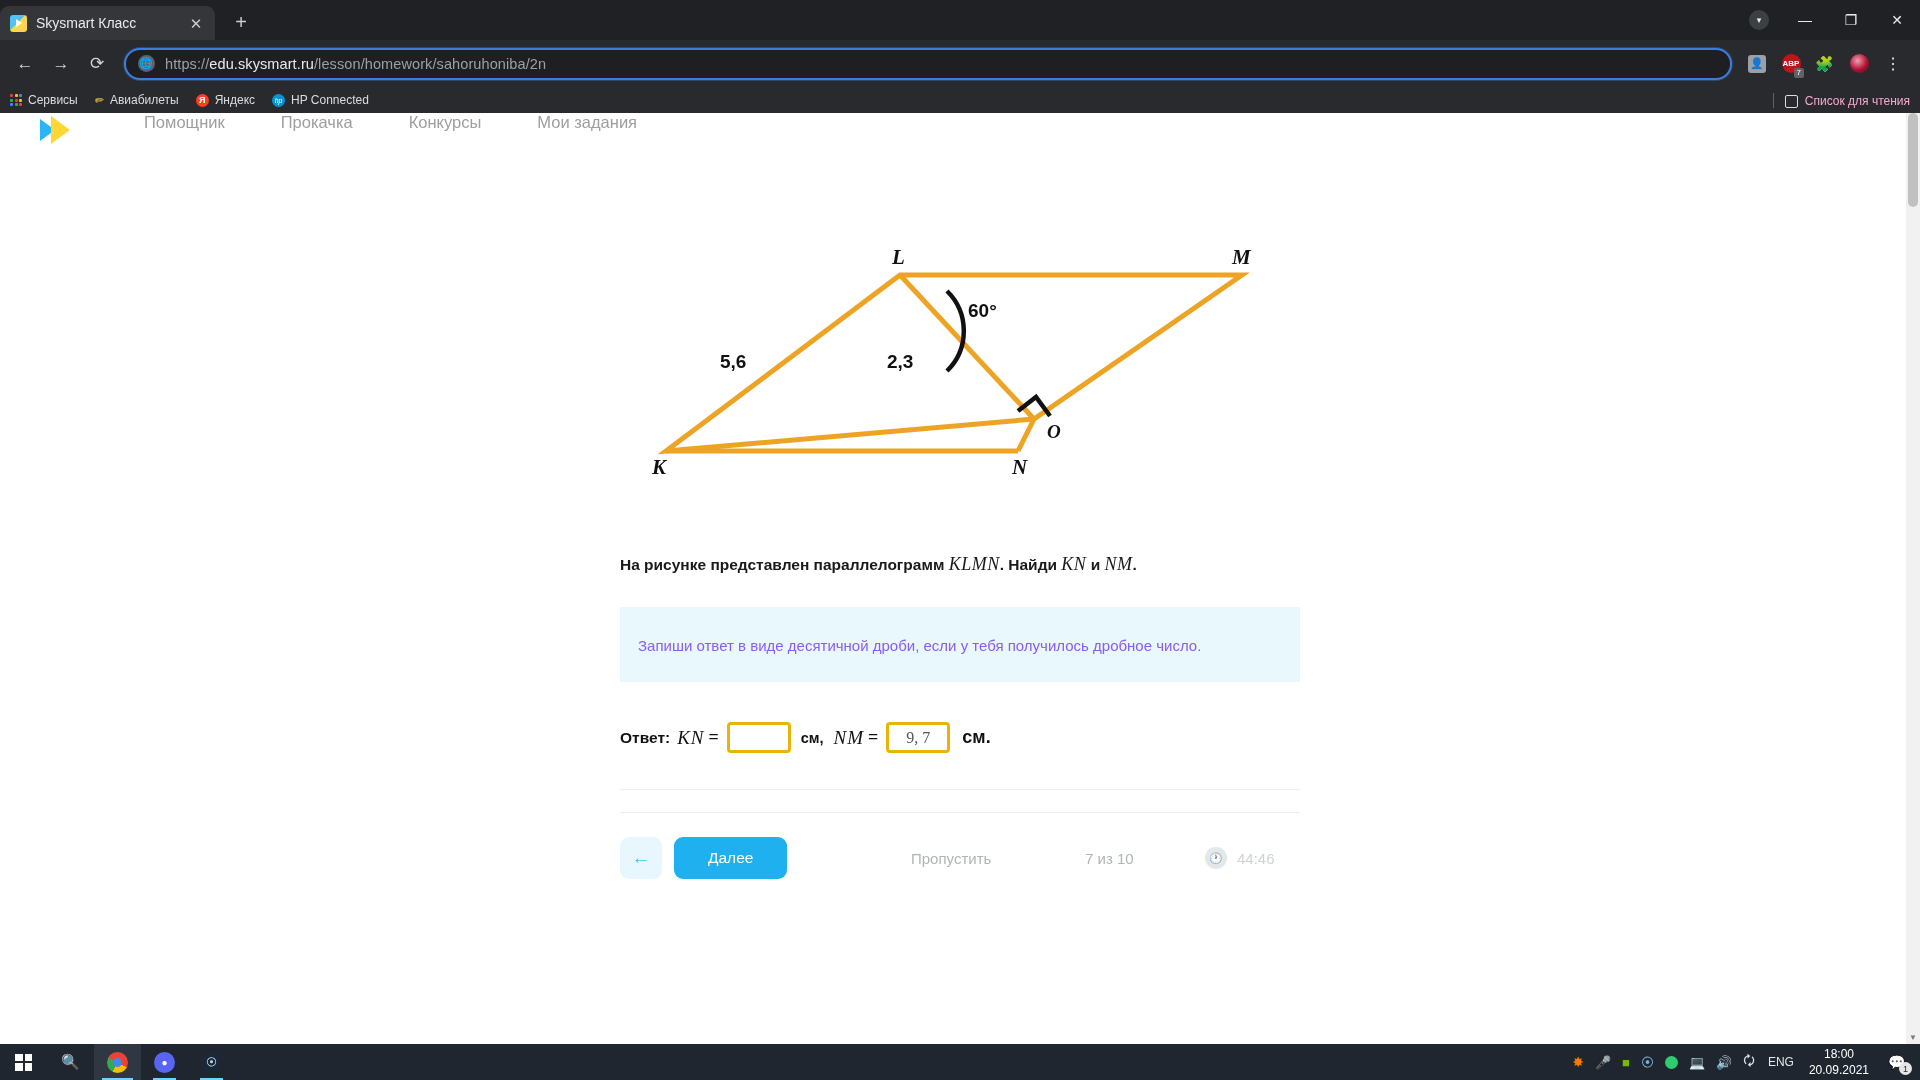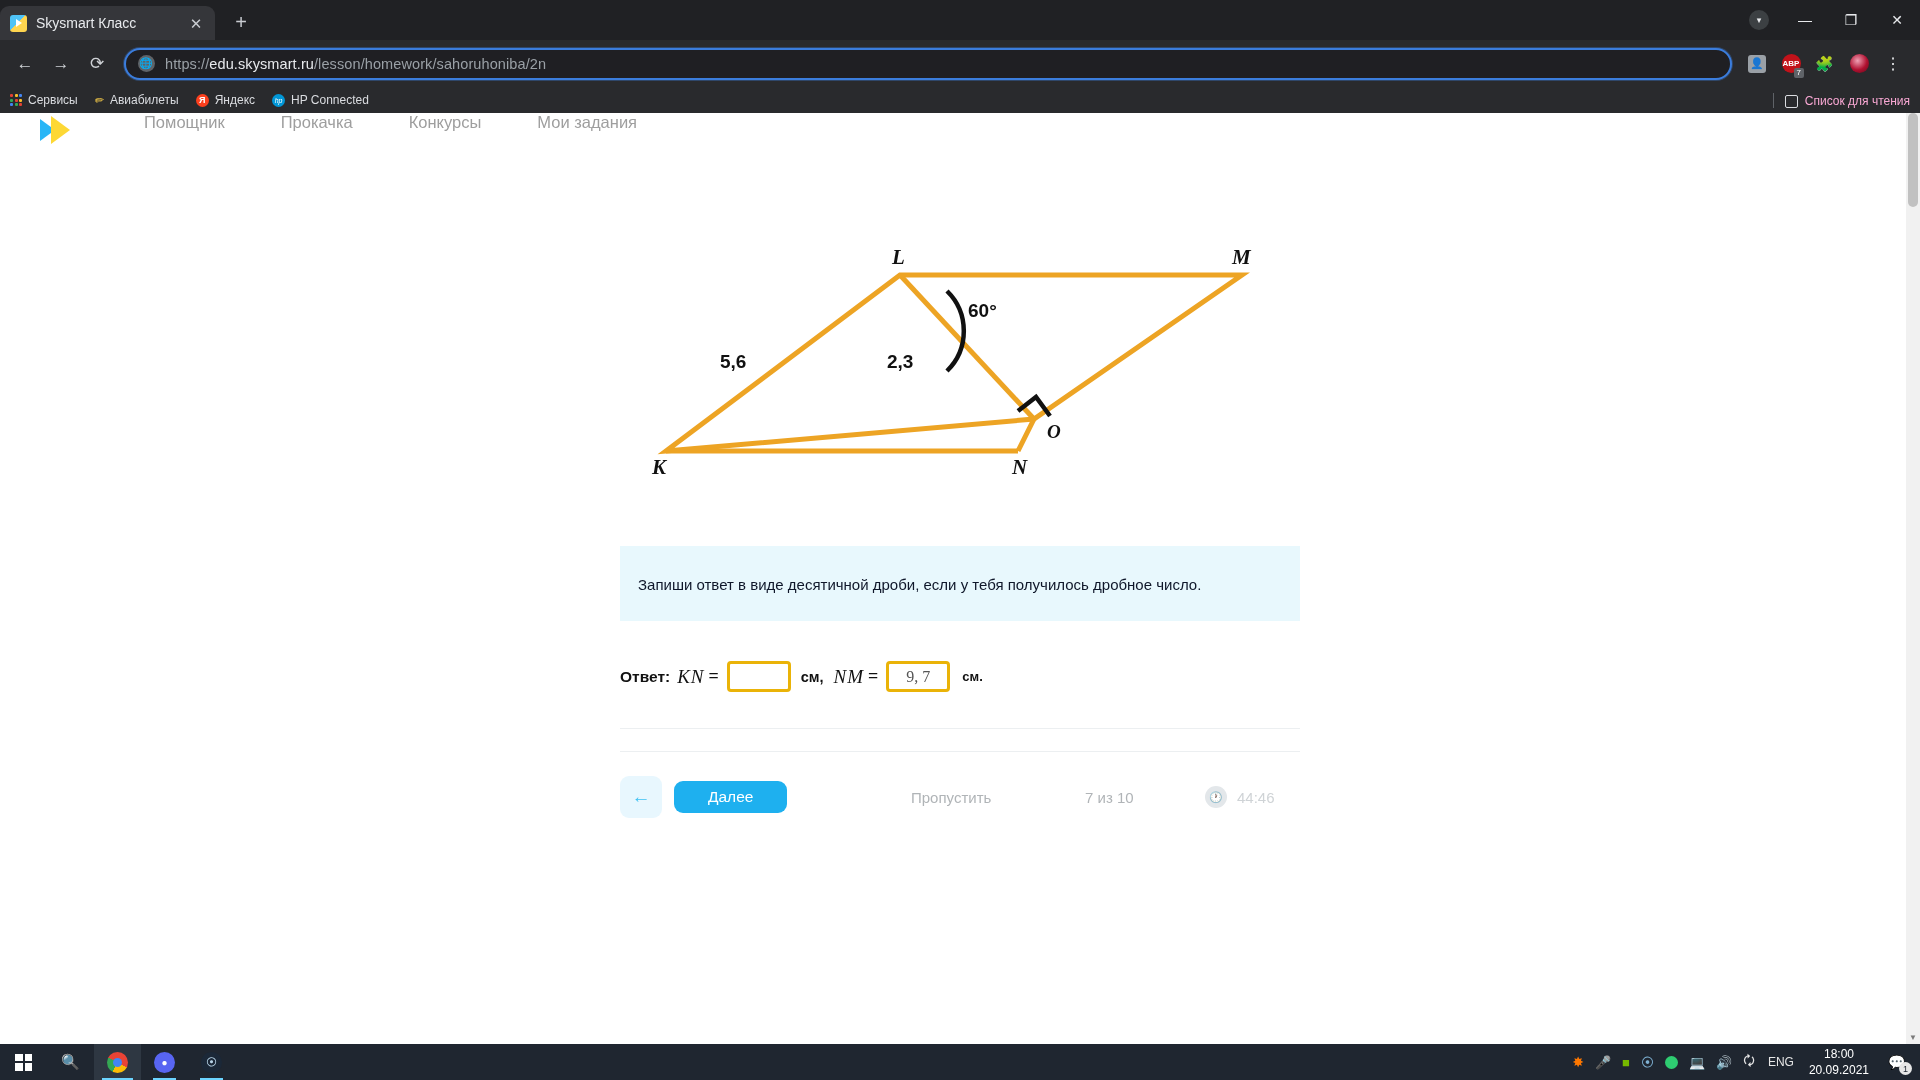--- a/index.html
+++ b/index.html
@@ -73,45 +73,45 @@
   .sheet { width:680px; margin:0 auto; padding-top:42px; }
   .title { color:#3ec1f3; font-size:18px; font-weight:bold; letter-spacing:.2px;}
 
   .figure { margin-top:30px; height:255px; position:relative; }
 
   .prompt { margin-top:40px; font-size:15.5px; color:#1a1a1a; font-weight:600; }
   .prompt .mathit { font-family:"Liberation Serif", serif; font-style:italic; font-weight:400; font-size:18px; letter-spacing:.5px;}
   .prompt .ru { font-weight:600; }
 
   .hintbox { margin-top:32px; background:#e8f8fd; padding:24px 18px 22px 18px; }
-  .hintbox p { font-size:15px; color:#0f172a; line-height:1.95; font-weight:500; }
+  .hintbox p { font-size:15px; color:#8b5cf6; line-height:1.95; font-weight:500; }
 
   .answer { margin-top:40px; display:flex; align-items:center; font-size:15.5px; color:#111; font-weight:600;}
   .answer .lbl { font-weight:bold; margin-right:7px;}
   .answer .mathit { font-family:"Liberation Serif", serif; font-style:italic; font-weight:400; font-size:19px; letter-spacing:1px;}
   .answer .eq { font-family:"Liberation Serif", serif; font-size:18px; margin:0 8px 0 4px; }
   .inp { width:64px; height:31px; border:3px solid #eab308; border-radius:4px; background:#fff;
          font-family:"Liberation Serif", serif; font-size:16px; color:#555; text-align:center; outline:none;}
   .unit { margin:0 0 0 10px; font-weight:600; font-size:14.5px;}
-  .unit2 { margin-left:12px; font-weight:600; font-size:13px;}
+  .unit2 { margin-left:12px; font-weight:600; font-size:18px;}
 
   .divider { margin-top:36px; height:1px; background:#eceff1; }
 
   .rate { margin-top:22px; display:flex; align-items:center; position:relative; height:40px;}
   .rate .rl { font-size:14.5px; color:#111; font-weight:600; margin-right:22px;}
   .thumb { width:32px;height:32px;border-radius:50%;background:#cdeffc; display:flex; align-items:center; justify-content:center;
            color:#1eb0ef; font-size:15px; margin-right:13px;}
   .report { position:absolute; right:0; color:#b8bcbf; font-size:14.5px;}
 
   .divider2 { margin-top:22px; height:1px; background:#eceff1; }
 
   .nav { margin-top:24px; display:flex; align-items:center; position:relative; height:42px;}
   .backbtn { width:42px;height:42px;border-radius:9px;background:#e8f7fe; color:#3ec1f3; font-size:19px;
              display:flex;align-items:center;justify-content:center; margin-right:12px;}
-  .nextbtn { height:32px; padding:0 34px; border-radius:9px; background:#1eb0ef; color:#fff; font-size:15.5px;
+  .nextbtn { height:42px; padding:0 34px; border-radius:9px; background:#1eb0ef; color:#fff; font-size:15.5px;
              display:flex;align-items:center;justify-content:center; border:none; font-family:inherit;}
   .skip { position:absolute; left:291px; color:#b0b4b7; font-size:15px;}
   .counter { position:absolute; left:465px; color:#b0b4b7; font-size:15px;}
   .timer { position:absolute; left:585px; display:flex; align-items:center; gap:10px; color:#cfd3d6; font-size:15px;}
   .clock { width:22px;height:22px;border-radius:50%;background:#e3e7ea; display:flex;align-items:center;justify-content:center;
            color:#fff; font-size:11px;}
 
   .scrollbar { position:absolute; right:0; top:0; width:14px; height:931px; background:#f1f1f1;}
   .scrollbar .thumbv { position:absolute; top:0; left:2px; width:10px; height:94px; background:#c1c1c1; border-radius:5px;}
   .scroll-up, .scroll-dn { position:absolute; left:0; width:14px; height:14px; color:#7a7a7a; font-size:8px;
@@ -264,20 +264,23 @@
         <div style="position:absolute; left:612px; top:-14px; font-family:'Liberation Serif',serif; font-style:italic; font-weight:bold; font-size:21px; color:#111;">M</div>
         <div style="position:absolute; left:32px; top:196px; font-family:'Liberation Serif',serif; font-style:italic; font-weight:bold; font-size:21px; color:#111;">K</div>
         <div style="position:absolute; left:392px; top:196px; font-family:'Liberation Serif',serif; font-style:italic; font-weight:bold; font-size:21px; color:#111;">N</div>
         <div style="position:absolute; left:427px; top:162px; font-family:'Liberation Serif',serif; font-style:italic; font-weight:bold; font-size:19px; color:#111;">O</div>
 
         <div style="position:absolute; left:100px; top:92px; font-size:19px; font-weight:bold; color:#111;">5,6</div>
         <div style="position:absolute; left:267px; top:92px; font-size:19px; font-weight:bold; color:#111;">2,3</div>
         <div style="position:absolute; left:348px; top:41px; font-size:19px; font-weight:bold; color:#111;">60°</div>
       </div>
 
+      <div class="prompt">
+        <span class="ru">На рисунке представлен параллелограмм </span><span class="mathit">KLMN</span><span class="ru">. Найди </span><span class="mathit">KN</span><span class="ru"> и </span><span class="mathit">NM</span><span class="ru">.</span>
+      </div>
 
       <div class="hintbox">
         <p>Запиши ответ в виде десятичной дроби, если у тебя получилось дробное число.</p>
       </div>
 
       <div class="answer">
         <span class="lbl">Ответ:</span>
         <span class="mathit">KN</span>
         <span class="eq">=</span>
         <input class="inp" value="" style="">

